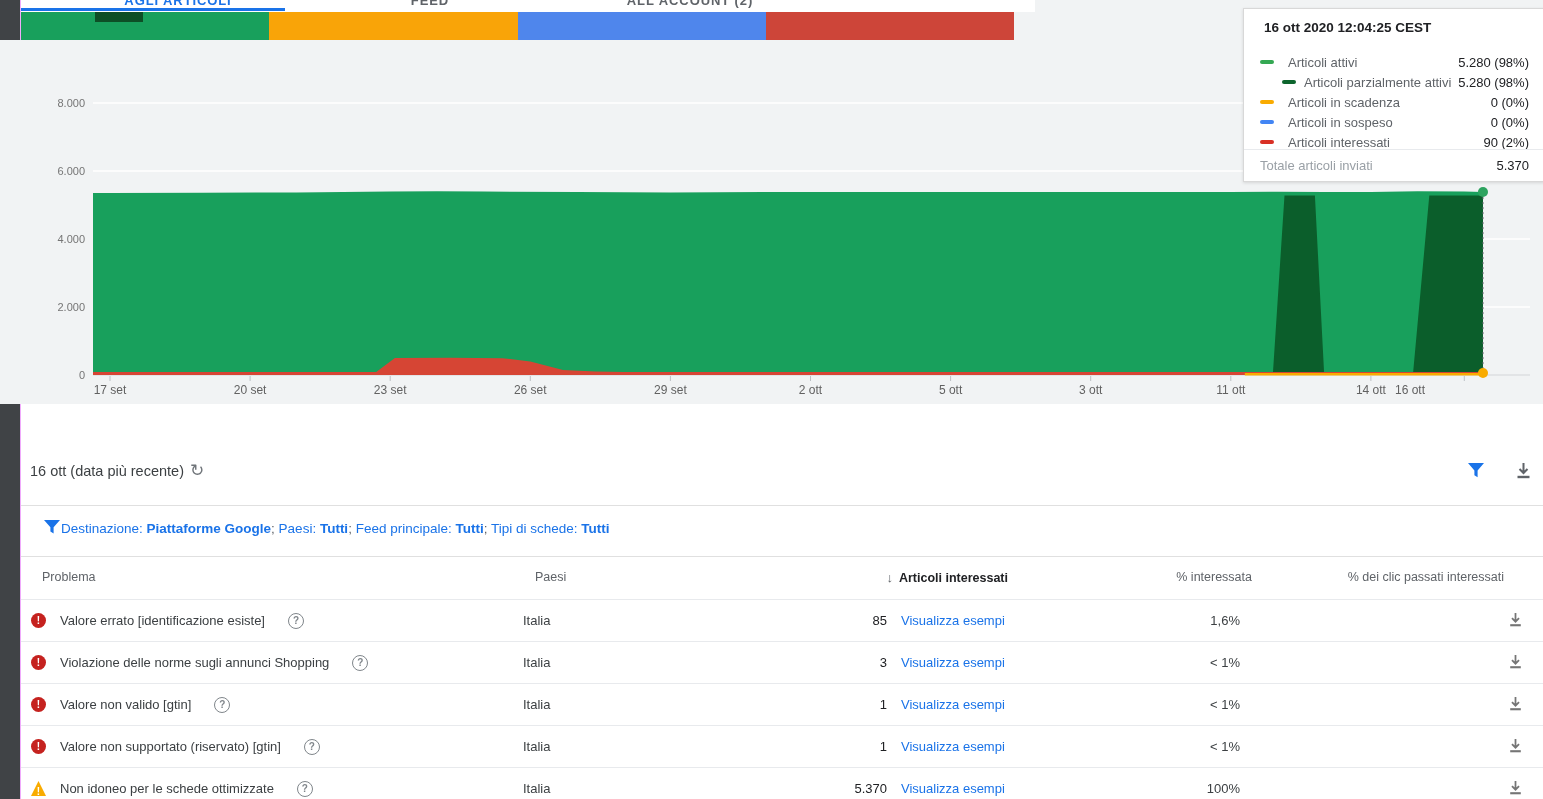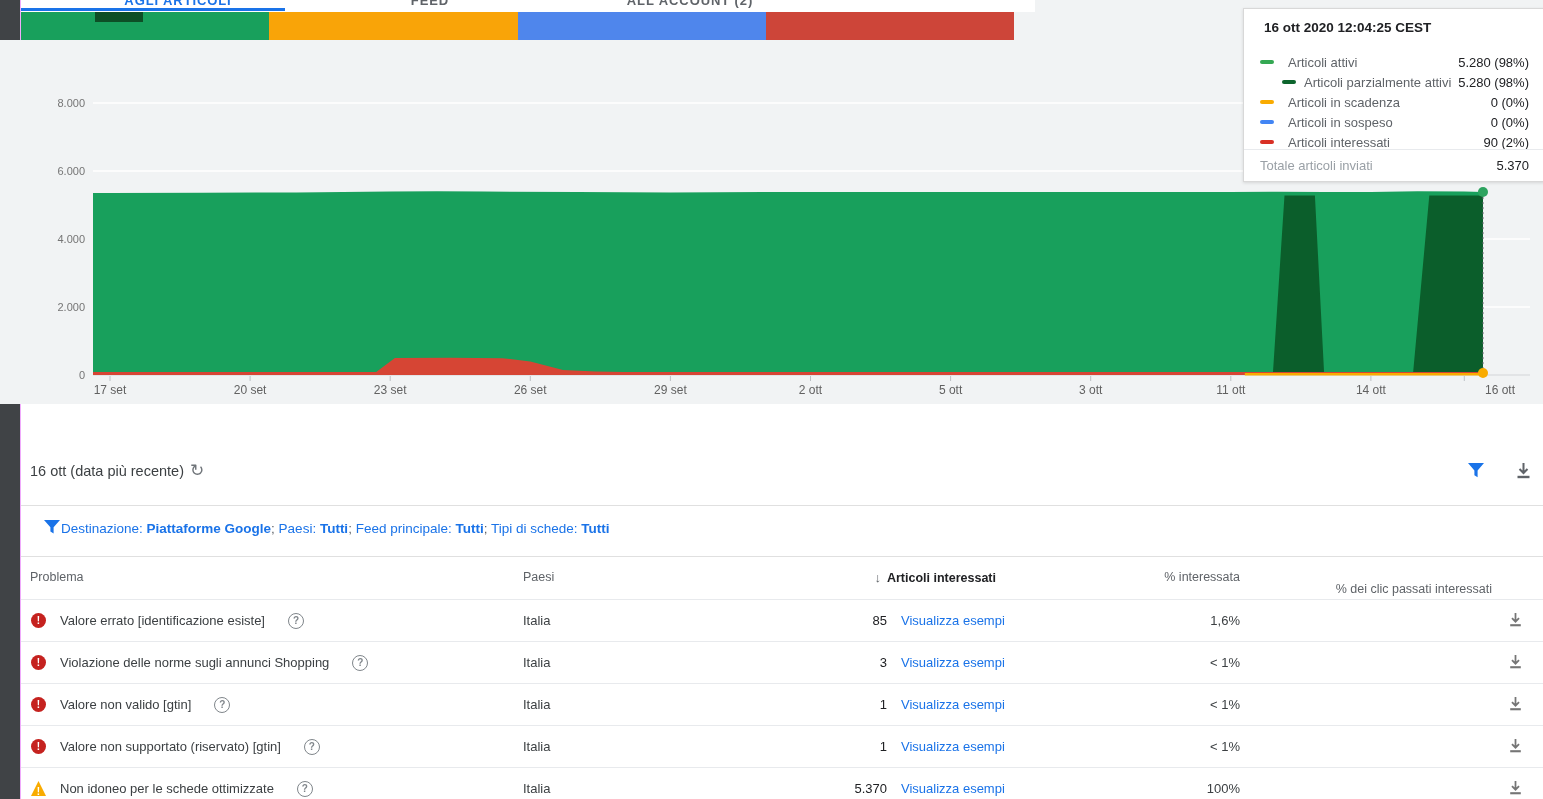--- a/index.html
+++ b/index.html
@@ -46,28 +46,28 @@
   #refresh-icon{position:absolute;left:169px;top:56px;font-size:17px;color:#70757a;cursor:pointer;}
   #filter-top-icon{position:absolute;left:1446px;top:58px;cursor:pointer;}
   #download-top-icon{position:absolute;left:1494px;top:57px;cursor:pointer;}
 
   #filter-row-icon{position:absolute;left:23px;top:116px;cursor:pointer;}
   #filter-text{position:absolute;left:40px;top:117px;font-size:13.5px;color:#1a73e8;white-space:nowrap;}
   .fvalue{font-weight:bold;}
   .fsep{color:#5f6368;}
 
   
-  #thead{position:absolute;left:0;top:152px;width:1348px;height:43px;font-size:12.5px;color:#5f6368;}
+  #thead{position:absolute;left:12px;top:152px;width:1348px;height:43px;font-size:12.5px;color:#5f6368;}
   #thead span{line-height:43px;}
   .h-problem{position:absolute;left:9px;}
   .h-country{position:absolute;left:502px;}
   .h-items{position:absolute;left:679px;width:296px;text-align:right;color:#202124;font-weight:bold;}
   .h-sort{font-weight:normal;color:#5f6368;margin-right:6px;font-size:13px;}
   .h-pct{position:absolute;left:1079px;width:140px;text-align:right;}
-  .h-clicks{position:absolute;left:1219px;width:252px;text-align:right;margin-top:12px;}
+  .h-clicks{position:absolute;left:1219px;width:252px;text-align:right;}
 
   #tbody{position:absolute;left:0;top:195px;width:1522px;}
   .trow{position:relative;width:1522px;height:41px;border-top:1px solid #e8eaed;font-size:13px;}
   .sev{position:absolute;left:10px;top:13px;width:15px;height:15px;background:#c5221f;border-radius:50%;color:#fff;font-size:10px;font-weight:bold;text-align:center;line-height:15px;}
   .sev.warning{background:#f9ab00;border-radius:0;clip-path:polygon(50% 0,100% 100%,0 100%);line-height:21px;}
   .rtitle{position:absolute;left:39px;top:0;height:41px;display:flex;align-items:center;gap:23px;color:#3c4043;}
   .help{width:14px;height:14px;border:1px solid #80868b;border-radius:50%;color:#80868b;font-size:10px;font-weight:bold;text-align:center;line-height:14px;cursor:pointer;flex:0 0 auto;}
   .rcountry{position:absolute;left:502px;line-height:41px;color:#3c4043;}
   .rnum{position:absolute;left:739px;width:127px;text-align:right;line-height:41px;color:#202124;}
   .rlink{position:absolute;left:880px;line-height:41px;color:#1a73e8;text-decoration:none;cursor:pointer;}
@@ -137,21 +137,21 @@
         <div class="xlab" style="left: 110px;">17 set</div>
         <div class="xlab" style="left: 250.1px;">20 set</div>
         <div class="xlab" style="left: 390.2px;">23 set</div>
         <div class="xlab" style="left: 530.3px;">26 set</div>
         <div class="xlab" style="left: 670.4px;">29 set</div>
         <div class="xlab" style="left: 810.5px;">2 ott</div>
         <div class="xlab" style="left: 950.6px;">5 ott</div>
         <div class="xlab" style="left: 1090.7px;">3 ott</div>
         <div class="xlab" style="left: 1230.8px;">11 ott</div>
         <div class="xlab" style="left: 1370.9px;">14 ott</div>
-        <div class="xlab" style="left: 1500px;">16 ott</div>
+        <div class="xlab" style="left: 1410px;">16 ott</div>
       </div>
   </div>
 
   <div id="tooltip">
     <div id="tt-title">16 ott 2020 12:04:25 CEST</div>
     <div id="tt-legend">
   <div class="lrow" style="top: 43px;">
     <span class="dash" style="background: rgb(52, 168, 83);"></span>
     <span class="llabel">Articoli attivi</span>
     <span class="lvalue">5.280 (98%)</span>

